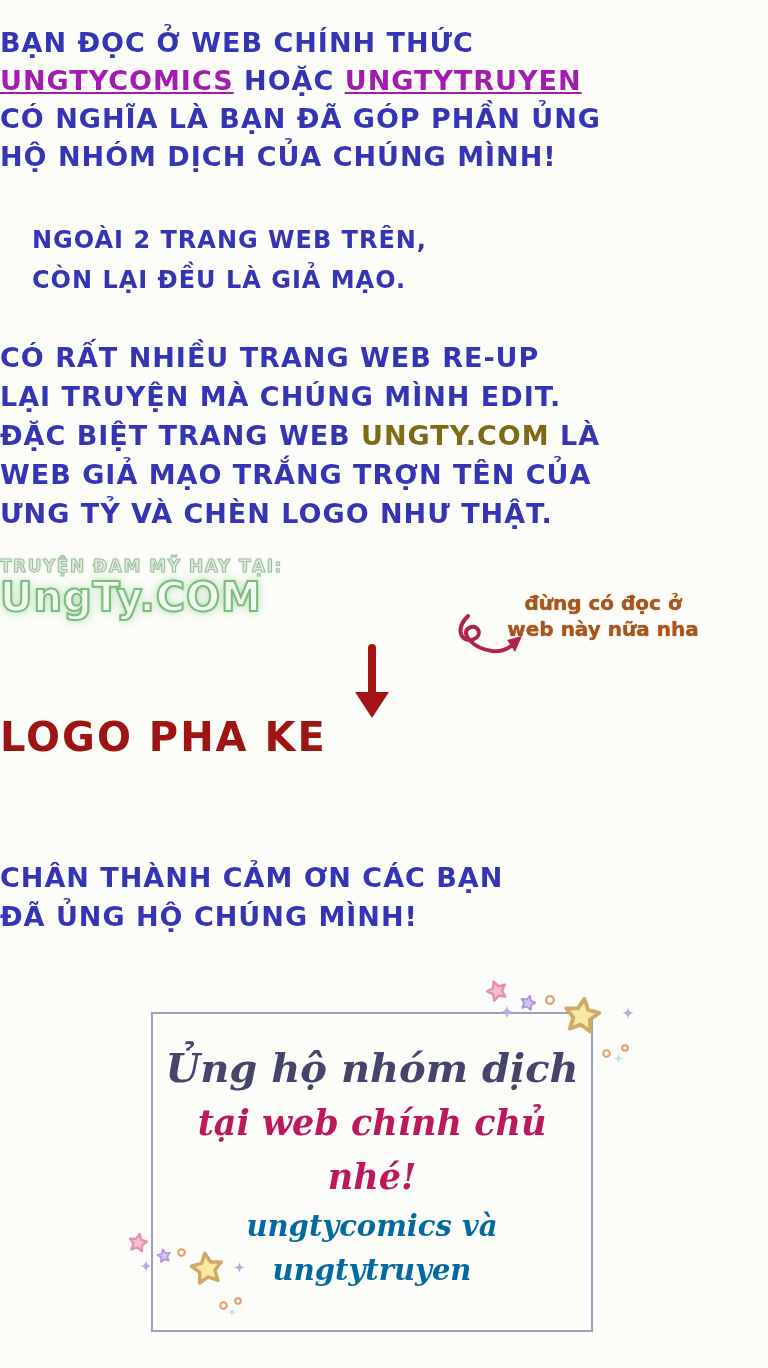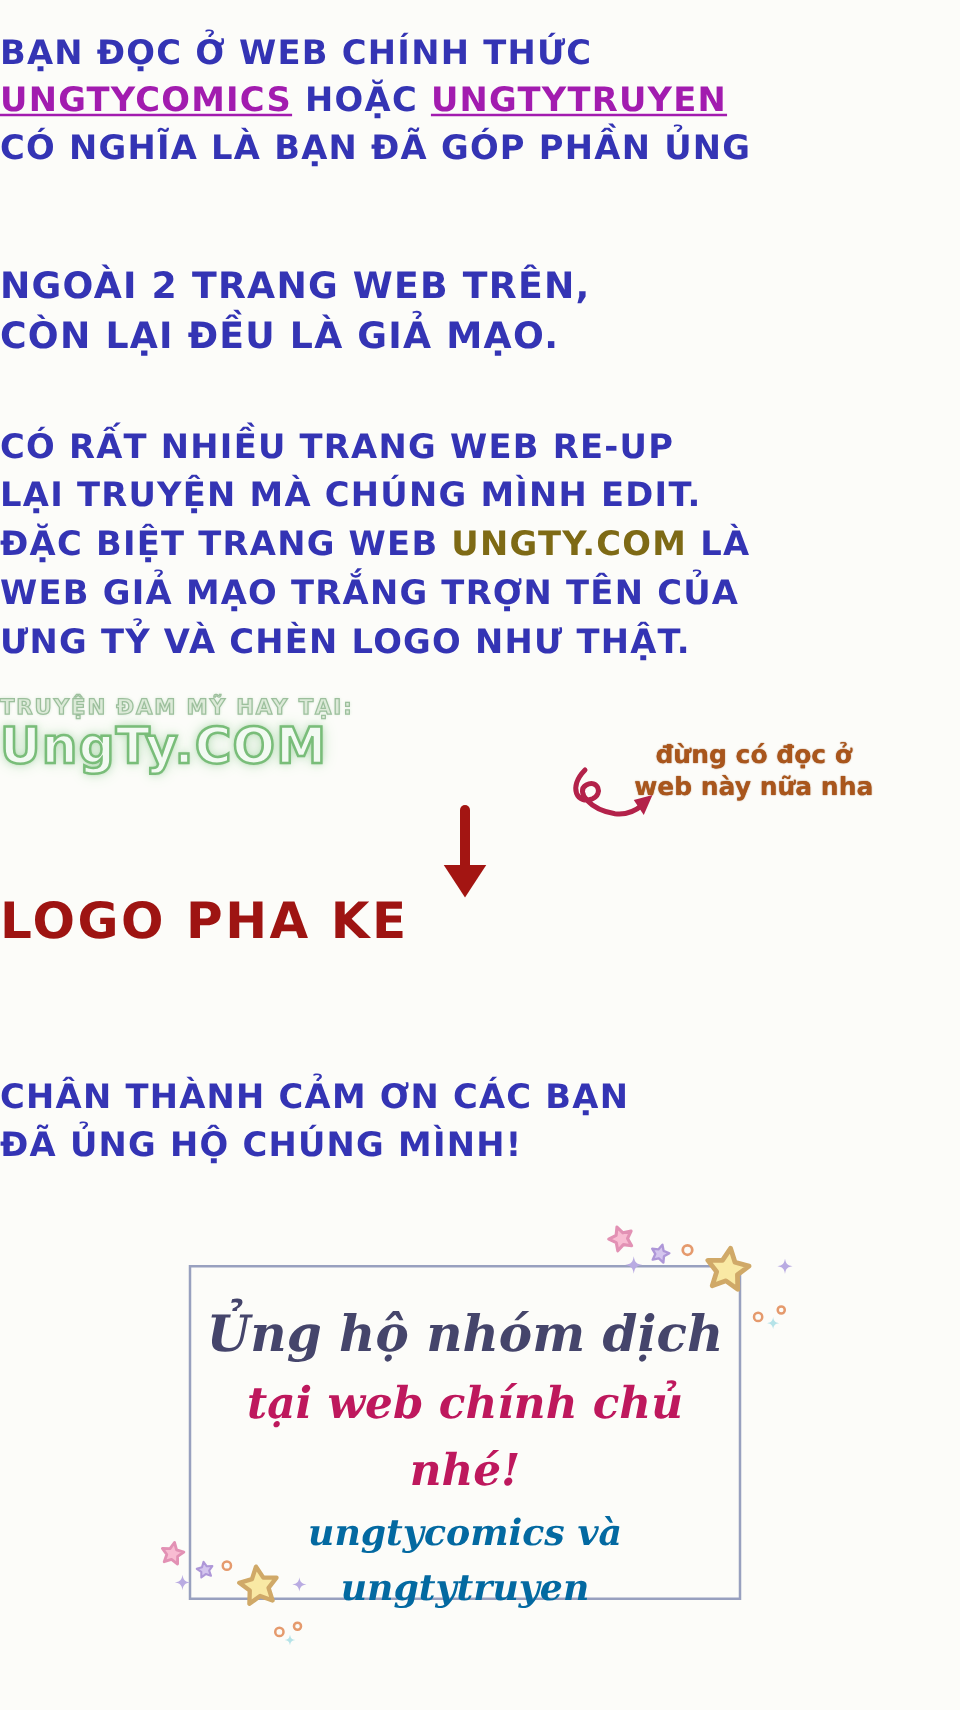--- a/index.html
+++ b/index.html
@@ -13,21 +13,21 @@
   .sec{
     position:absolute;left:0;right:0;
     font-weight:bold;
     letter-spacing:1px;
   }
   .blue{color:#3434b4;}
   .red{color:#a21caf;text-decoration:underline;}
   .olive{color:#7e6a15;}
   .comic{font-size:27px;line-height:38px;}
   .sec-intro{top:24px;}
-  .sec-warning1{top:208px;font-size:29px;line-height:40px;}
+  .sec-warning1{top:220px;font-size:24px;line-height:40px;margin-left:32px;}
   .sec-warning2{top:338px;font-size:27px;line-height:39px;}
 
   .logo-tagline{
     top:556px;
     font-size:17px;
     color:#dcead8;
     -webkit-text-stroke:1px #9cbf9c;
     text-shadow:0 0 3px #c9e2c9;
     letter-spacing:1.5px;
   }
@@ -52,21 +52,21 @@
     top:714px;
     font-size:40px;
     color:#9e1412;
     letter-spacing:2px;
   }
   .sec-thanks{top:858px;font-size:27px;line-height:39px;}
 
   .support-box{
     position:absolute;
     left:151px;top:1012px;
-    width:442px;height:268px;
+    width:442px;height:320px;
     border:2px solid #98a0bf;
     box-sizing:border-box;
     text-align:center;
   }
   .script{
     font-family:"DejaVu Serif", serif;
     font-style:italic;
     font-weight:bold;
   }
   .support-line1{margin-top:26px;font-size:40px;line-height:56px;color:#45456b;}
@@ -78,20 +78,21 @@
 </style>
 </head>
 <body>
 
 <div class="page">
 
   <section class="sec comic blue sec-intro">
     <div>BẠN ĐỌC Ở WEB CHÍNH THỨC</div>
     <div><span class="red">UNGTYCOMICS</span><span> HOẶC </span><span class="red">UNGTYTRUYEN</span></div>
     <div>CÓ NGHĨA LÀ BẠN ĐÃ GÓP PHẦN ỦNG</div>
+    <div>HỘ NHÓM DỊCH CỦA CHÚNG MÌNH!</div>
   </section>
 
   <section class="sec blue sec-warning1">
     <div>NGOÀI 2 TRANG WEB TRÊN,</div>
     <div>CÒN LẠI ĐỀU LÀ GIẢ MẠO.</div>
   </section>
 
   <section class="sec blue sec-warning2">
     <div>CÓ RẤT NHIỀU TRANG WEB RE-UP</div>
     <div>LẠI TRUYỆN MÀ CHÚNG MÌNH EDIT.</div>

